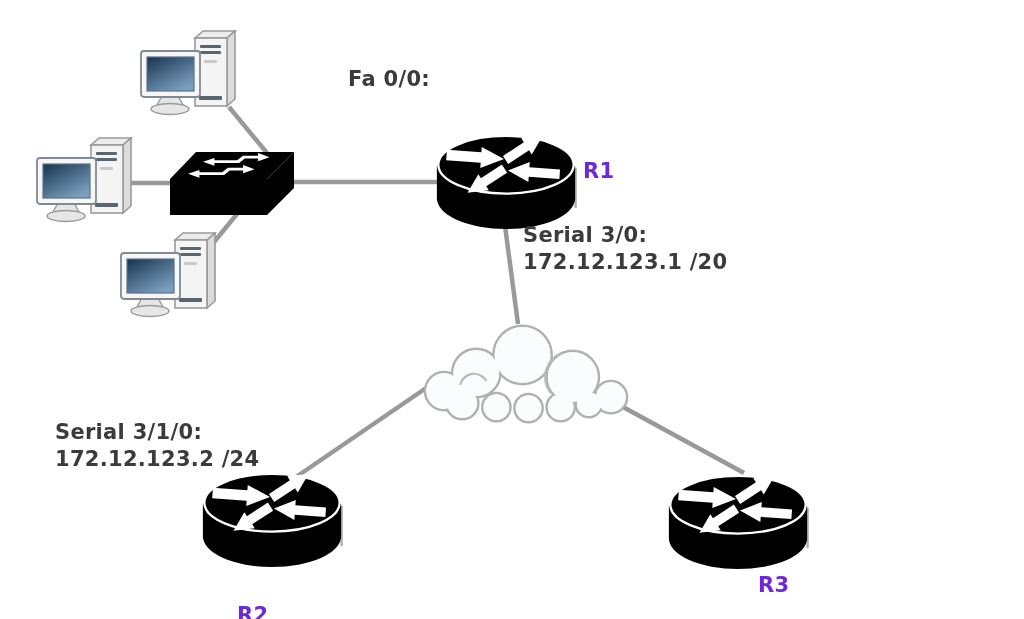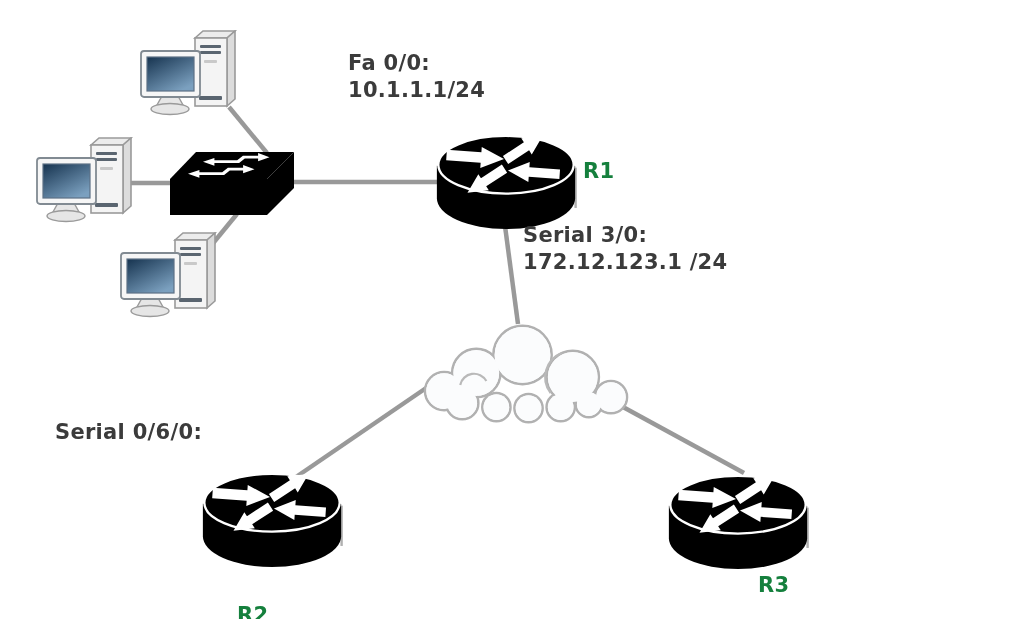--- a/index.html
+++ b/index.html
@@ -7,21 +7,21 @@
     position:relative;width:1024px;height:619px;background:#ffffff;
     font-family:"DejaVu Sans","Liberation Sans",sans-serif;overflow:hidden;
   }
   #link-layer{position:absolute;left:0;top:0;z-index:1;}
   .node{position:absolute;z-index:2;}
   .iface-label{
     position:absolute;z-index:3;color:#3b3b3b;font-weight:700;
     font-size:21px;line-height:27px;letter-spacing:.3px;white-space:nowrap;
   }
   .node-name{
-    position:absolute;z-index:3;color:#15803d;font-weight:700;
+    position:absolute;z-index:3;color:#6d28d9;font-weight:700;
     font-size:21px;line-height:24px;letter-spacing:.3px;white-space:nowrap;
   }
 </style>
 </head>
 <body>
 
 <div id="stage">
 
   <svg id="link-layer" width="1024" height="619" viewBox="0 0 1024 619">
     <g stroke="#999999" stroke-width="4.5" stroke-linecap="butt">
@@ -219,32 +219,32 @@
         <circle cx="146" cy="92" r="12.8"></circle>
         <circle cx="174" cy="89" r="11.8"></circle>
       </g>
       <g stroke="#b9b9b9" stroke-width="2.2" fill="none">
         <path d="M136,78 A26,26 0 0 1 147,38"></path>
         <path d="M46,70 A14,14 0 0 1 72,66"></path>
       </g>
     </svg>
   </div>
 
-  <div class="iface-label" style="left:348px;top:50px">
+  <div class="iface-label" style="left:348px;top:66px">
     <span>Fa 0/0:</span><br>
-    <span>10.1.1.1/24</span>
   </div>
 
   <div class="iface-label" style="left:523px;top:222px">
     <span>Serial 3/0:</span><br>
-    <span>172.12.123.1 /24</span>
+    <span>172.12.123.1 /20</span>
   </div>
 
   <div class="iface-label" style="left:55px;top:419px">
-    <span>Serial 0/6/0:</span><br>
+    <span>Serial 3/1/0:</span><br>
+    <span>172.12.123.2 /24</span>
   </div>
 
 
   <div class="node-name" style="left:583px;top:159px">R1</div>
   <div class="node-name" style="left:237px;top:603px">R2</div>
   <div class="node-name" style="left:758px;top:573px">R3</div>
 
 </div>
 
 </body></html>

